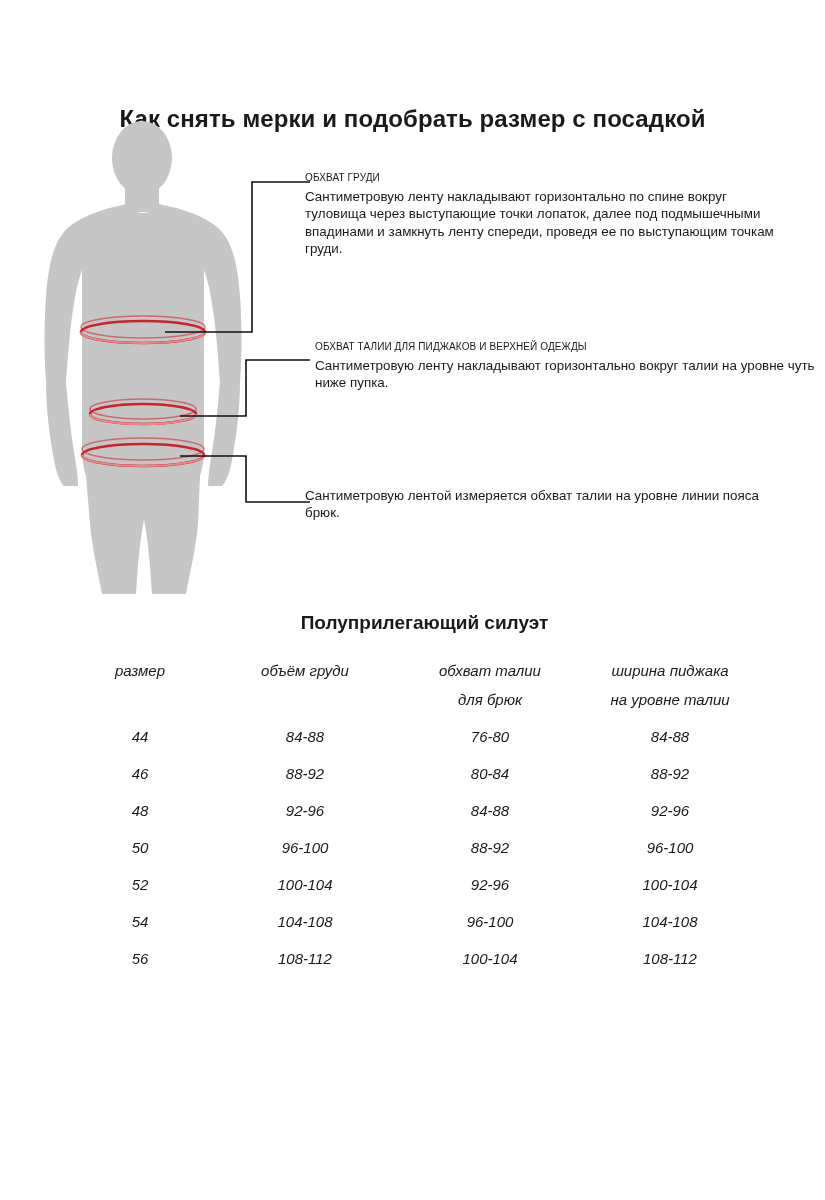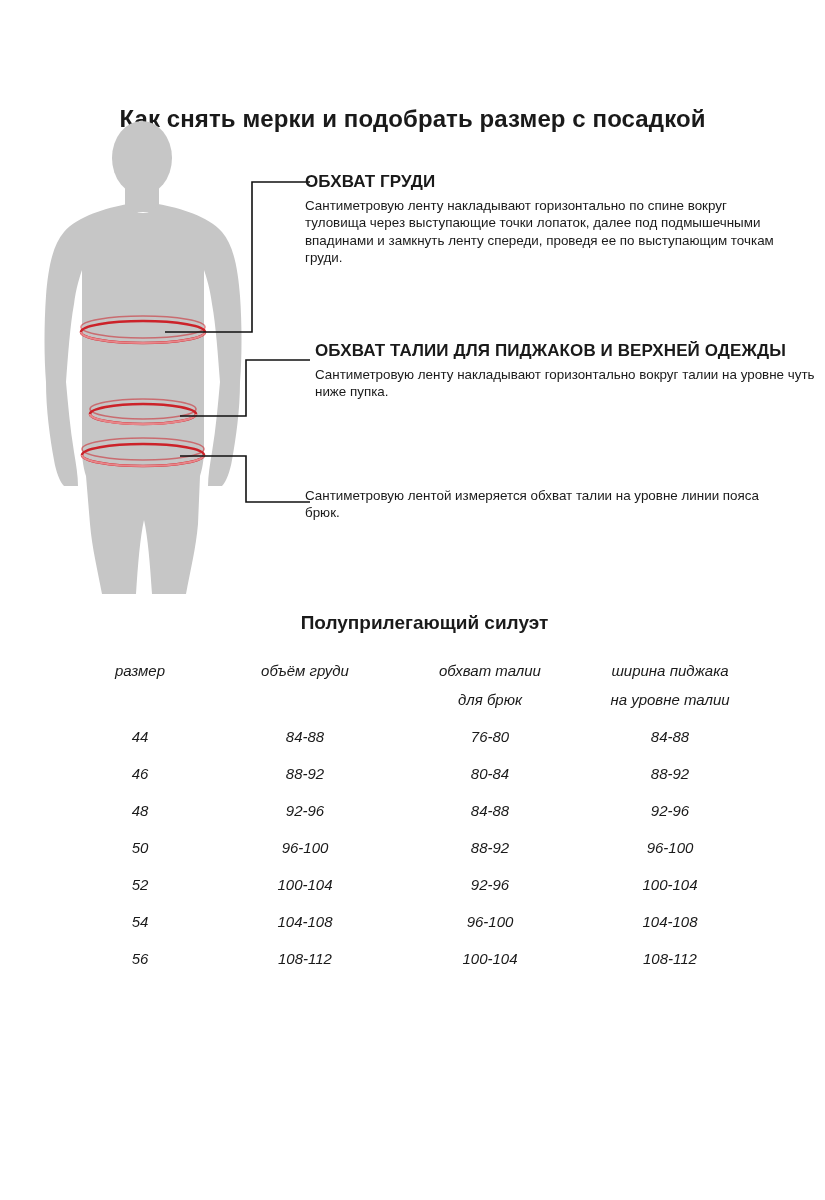--- a/index.html
+++ b/index.html
@@ -41,25 +41,24 @@
     position: absolute;
     top: 0;
     left: 0;
   }
 
   
   .callout {
     position: absolute;
   }
   .callout-title {
-    font-size: 17px;
+    font-size: 10px;
     color: #1a1a1a;
     letter-spacing: 0.1px;
     white-space: nowrap;
-    font-weight: bold;
   }
   .callout-body {
     font-size: 13.4px;
     color: #1a1a1a;
     line-height: 1.30;
     margin-top: 5px;
   }
 
   #callout-chest   { top: 172px; left: 305px; width: 470px; }
   #callout-jacket  { top: 341px; left: 305px; width: 500px; margin-left: 10px; }

